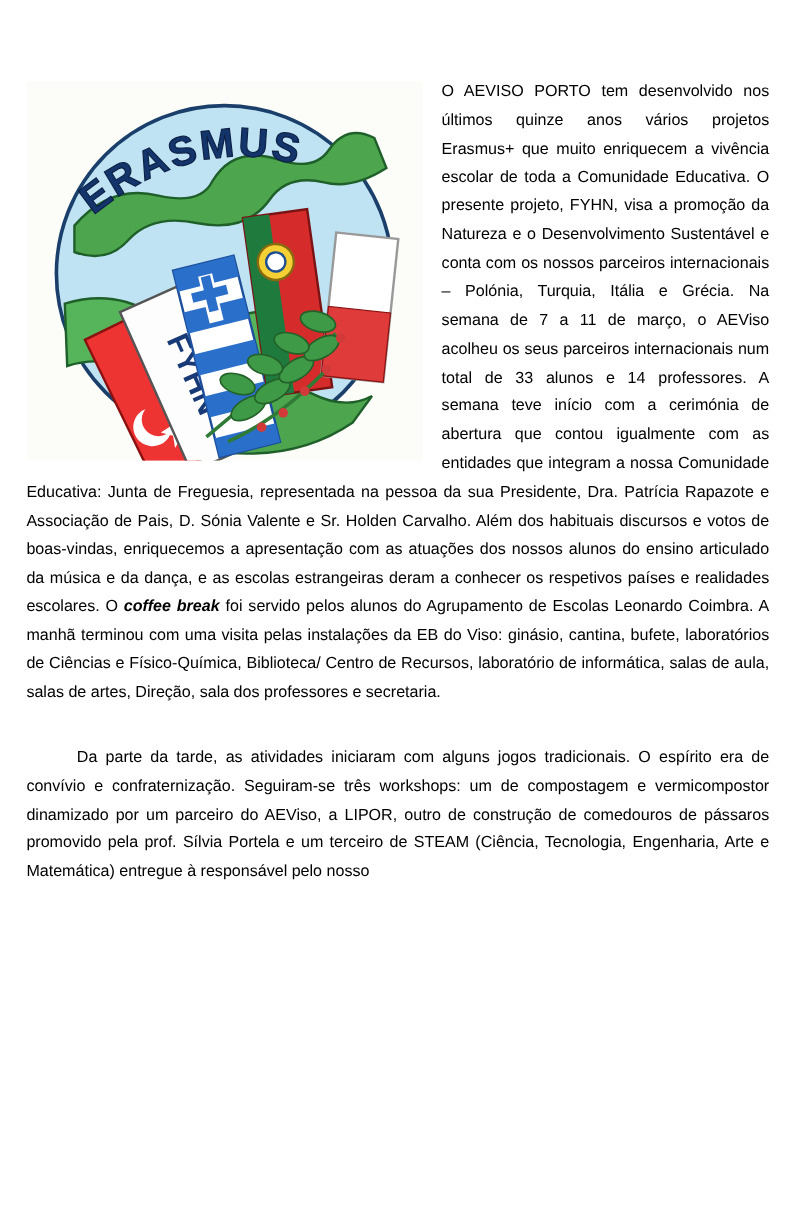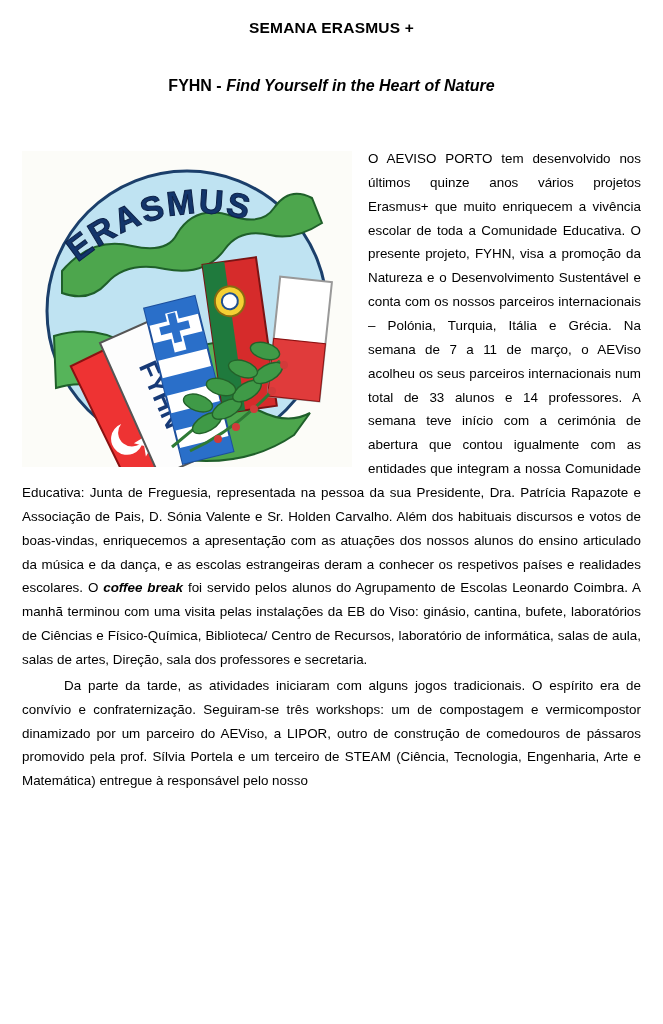--- a/index.html
+++ b/index.html
@@ -60,42 +60,38 @@
   
   .poster {
     position: absolute;
     inset: 0;
   }
   .para {
     margin: 0;
     text-indent: 0;
   }
   .para + .para {
-    margin-top: 2px;
+    margin-top: 30px;
   }
   .indent {
     text-indent: 42px;
   }
   .it { font-style: italic; font-weight: bold; }
   .clearfix::after {
     content: "";
     display: block;
     clear: both;
   }
 </style>
 </head>
 <body>
 
 <div class="page">
 
-  <h1 class="doc-title">SEMANA ERASMUS +</h1>
 
-  <h2 class="doc-subtitle">
-    <span class="bold-part">FYHN - </span><span class="italic-part">Find Yourself in the Heart of Nature</span>
-  </h2>
 
   <div class="body-wrap clearfix">
 
     <div class="figure">
       <svg class="poster" viewBox="0 0 330 316" xmlns="http://www.w3.org/2000/svg">
         <rect x="0" y="0" width="330" height="316" fill="#fcfcf8"></rect>
 
         <circle cx="165" cy="160" r="140" fill="#bfe3f2" stroke="#1b3f6b" stroke-width="3"></circle>
 
         <path d="M40 120 q30 -35 70 -25 q35 8 45 -12 q18 -30 55 -18 q30 10 42 -8 q15 -22 38 -10 l10 25 q-28 18 -52 12 q-30 -7 -45 14 q-20 28 -60 20 q-38 -8 -58 14 q-18 20 -45 10z" fill="#4da64d" stroke="#1f5f2a" stroke-width="2"></path>

